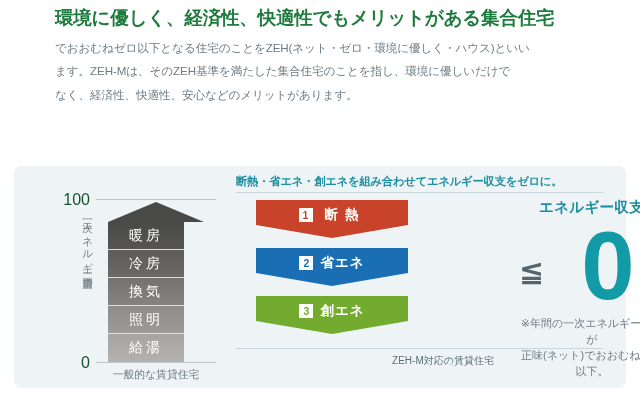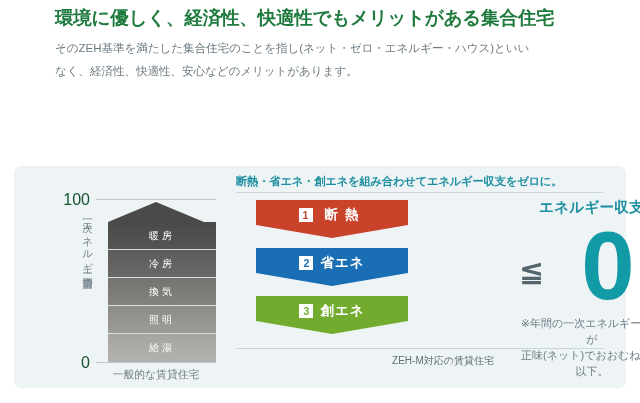--- a/index.html
+++ b/index.html
@@ -102,23 +102,23 @@
     top: 0;
     width: 0;
     height: 0;
     border-left: 48px solid transparent;
     border-right: 48px solid transparent;
     border-bottom: 20px solid #4a4a49;
   }
   .seg {
     position: absolute;
     left: 0;
-    width: 108px;
+    width: 76px;
     color: #ffffff;
-    font-size: 10px;
+    font-size: 14px;
     letter-spacing: 3px;
     text-align: center;
     box-sizing: border-box;
     border-bottom: 1px solid #d9dedf;
     display: flex;
     align-items: center;
     justify-content: center;
   }
   .seg-1 { top: 20px;  height: 28px; background: linear-gradient(180deg,#4a4a49,#545452); }
   .seg-2 { top: 48px;  height: 28px; background: linear-gradient(180deg,#5d5c5a,#6a6967); }
@@ -268,21 +268,22 @@
     line-height: 1.45;
   }
   .note p { margin: 0; }
 </style>
 </head>
 <body>
 
 <div class="intro">
   <div class="intro-title">環境に優しく、経済性、快適性でもメリットがある集合住宅</div>
   <div class="intro-body">
-    <p>そのZEH基準を満たした集合住宅のことを指し(ネット・ゼロ・エネルギー・ハウス)といい</p>
+    <p>でおおむねゼロ以下となる住宅のことをZEH(ネット・ゼロ・環境に優しく・ハウス)といい</p>
+    <p>ます。ZEH-Mは、そのZEH基準を満たした集合住宅のことを指し、環境に優しいだけで</p>
     <p>なく、経済性、快適性、安心などのメリットがあります。</p>
   </div>
 </div>
 
 <div class="panel">
 
   <div class="chart">
     <div class="axis-val top">100</div>
     <div class="axis-val bottom">0</div>
     <div class="axis-top"></div>

